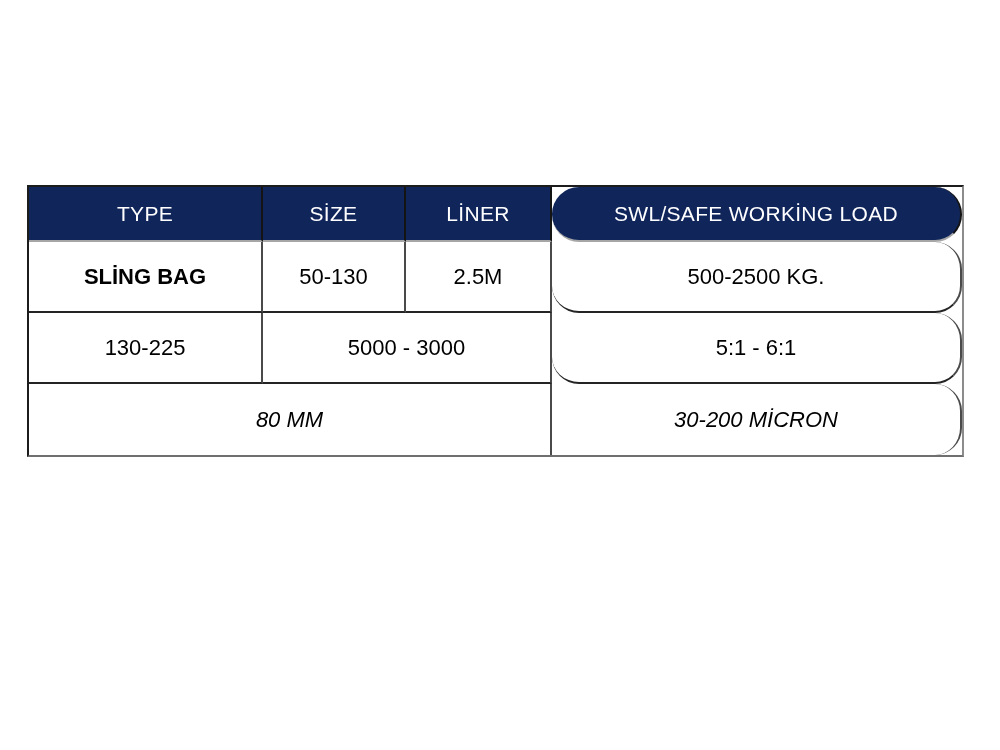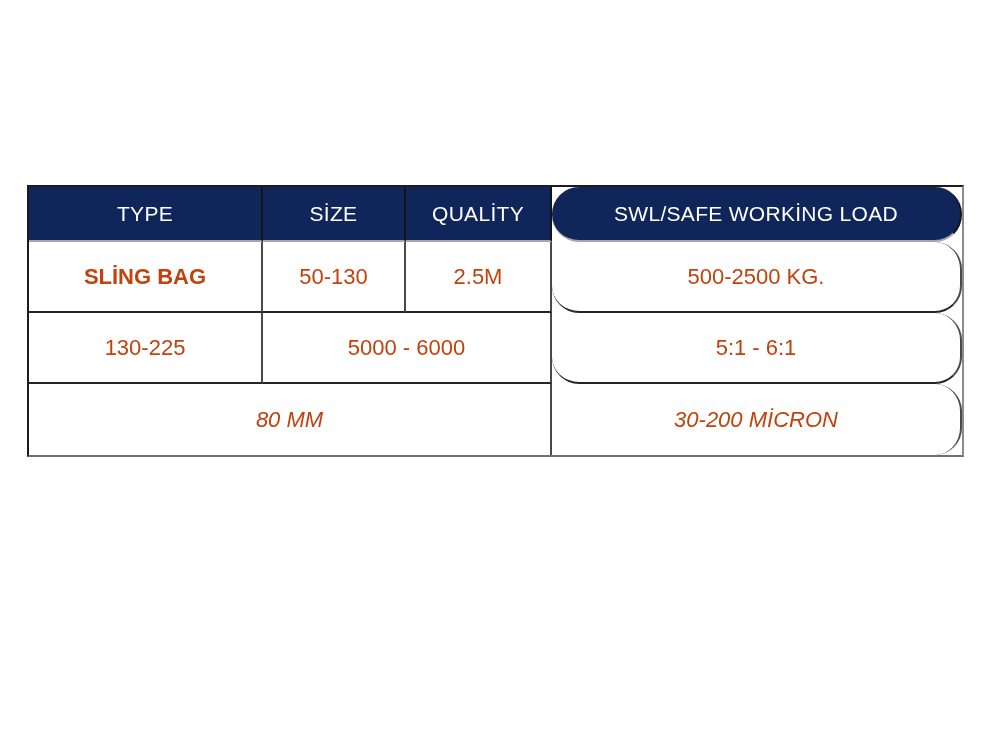--- a/index.html
+++ b/index.html
@@ -32,21 +32,21 @@
     background: #10265b;
     color: #ffffff;
     height: 55px;
     font-size: 21px;
     letter-spacing: 0.3px;
     border-bottom: 2px solid #a6a6a6;
     border-right: 2px solid #141414;
   }
   tr.dat td {
     background: #ffffff;
-    color: #c2410c;
+    color: #000000;
     height: 71px;
     font-size: 22px;
     border-bottom: 2px solid #242424;
     border-right: 2px solid #4a4a4a;
   }
   td.last { border-right: none; border-radius: 27px; }
   tr.lastrow td { border-bottom: none; font-style: italic; }
   td.red {
     color: #c00000;
     font-weight: bold;
@@ -59,32 +59,32 @@
   <colgroup>
     <col style="width:234px">
     <col style="width:143px">
     <col style="width:146px">
     <col style="width:410px">
   </colgroup>
   <tbody>
     <tr class="hdr">
       <td>TYPE</td>
       <td>SİZE</td>
-      <td>QUALİTY</td>
+      <td>LİNER</td>
       <td class="last">SWL/SAFE WORKİNG LOAD</td>
     </tr>
     <tr class="dat">
       <td class="red">SLİNG BAG</td>
       <td>50-130</td>
       <td>2.5M</td>
       <td class="last">500-2500 KG.</td>
     </tr>
     <tr class="dat">
       <td>130-225</td>
-      <td colspan="2">5000 - 6000</td>
+      <td colspan="2">5000 - 3000</td>
       <td class="last">5:1 - 6:1</td>
     </tr>
     <tr class="dat lastrow">
       <td colspan="3">80 MM</td>
       <td class="last">30-200 MİCRON</td>
     </tr>
   </tbody>
 </table>
 
 </body></html>

